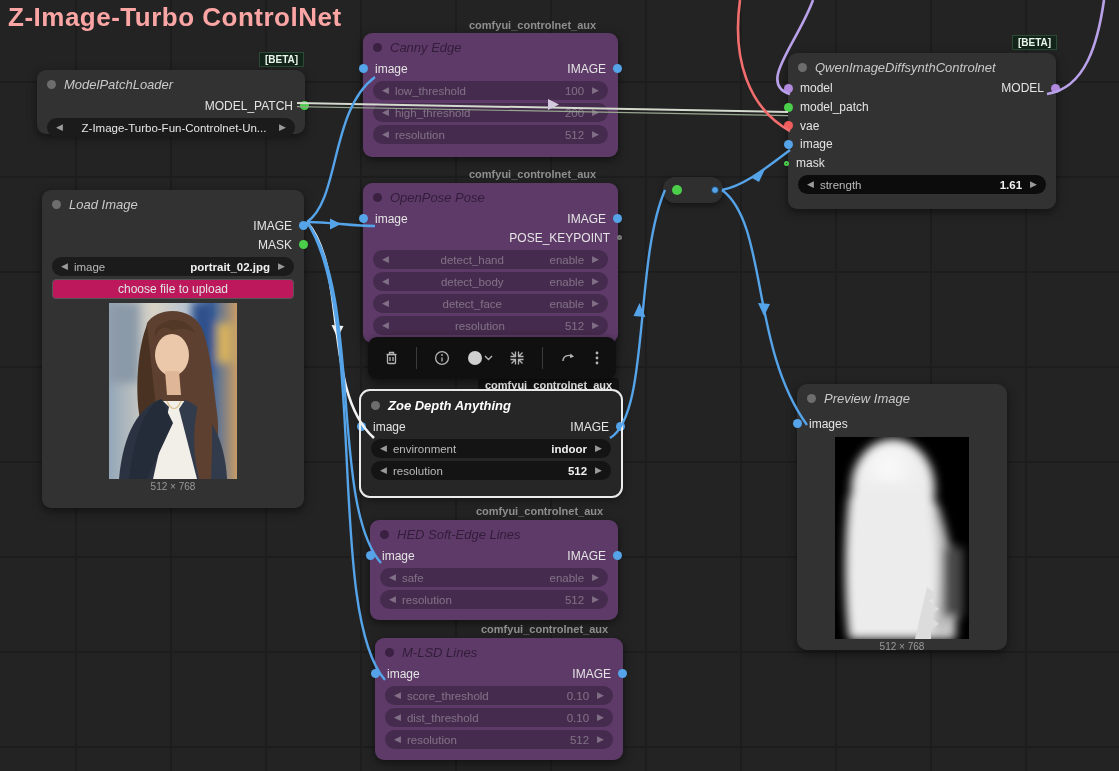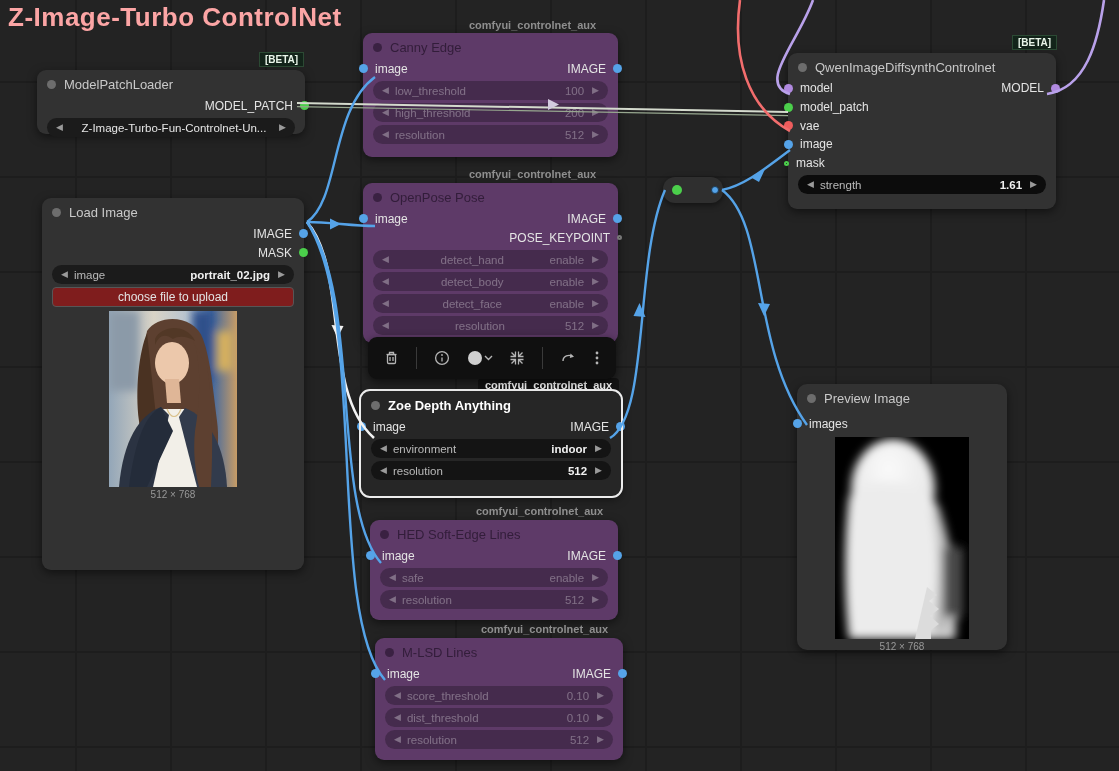--- a/index.html
+++ b/index.html
@@ -19,21 +19,21 @@
     position:absolute; left:8px; top:2px;
     font-size:26px; font-weight:bold; color:#fca5a5; letter-spacing:.5px;
   }
   
   .node {
     position:absolute; border-radius:9px;
     background:#323232;
     box-shadow:0 3px 10px rgba(0,0,0,.5);
     font-size:12px;
   }
-  .node-header { display:flex; align-items:center; gap:8px; padding:6px 10px 4px 10px; height:26px; }
+  .node-header { display:flex; align-items:center; gap:8px; padding:6px 10px 4px 10px; height:26px;font-style:italic; }
   .status-dot { width:9px; height:9px; border-radius:50%; background:#6d6d6d; flex:0 0 auto; }
   .node-title { font-size:13px; color:#c9c9c9; white-space:nowrap; }
   .slot-row { display:flex; justify-content:space-between; align-items:center; height:19px; padding:0 12px; color:#e4e4e4; }
   .slot-in, .slot-out { display:flex; align-items:center; }
   .dot { display:inline-block; width:9px; height:9px; border-radius:50%; background:#888; flex:0 0 auto; }
   .slot-in .dot { margin-left:-16px; margin-right:7px; }
   .slot-out .dot { margin-right:-16px; margin-left:7px; }
   .blue  { background:#55a3e8; }
   .green { background:#4bcf4b; }
   .purple{ background:#b18ae0; }
@@ -42,21 +42,21 @@
   .hollow-gray  { background:#2a2a2a; border:2px solid #777; width:5px; height:5px; }
   .widget {
     display:flex; align-items:center; height:19px; margin:3px 10px;
     background:#1b1b1b; border-radius:10px; padding:0 9px; font-size:11.5px; color:#bbb;
   }
   .warr { color:#9a9a9a; font-size:9px; line-height:1; }
   .wlabel { flex:1; margin-left:6px; color:#b9b9b9; }
   .wvalue { margin-right:8px; color:#f0f0f0; }
   .upload-btn {
     margin:2px 10px; height:20px; display:flex; align-items:center; justify-content:center;
-    background:#7f1d1d; border:1px solid #565656; border-radius:4px; color:#e2e2e2; font-size:12px;
+    background:#be185d; border:1px solid #565656; border-radius:4px; color:#e2e2e2; font-size:12px;
   }
   .size-label { text-align:center; font-size:10px; color:#989898; }
   
   .bypass { background:#5e3a68; }
   .bypass .node-title { color:rgba(15,5,20,.55); }
   .bypass .status-dot { background:rgba(15,5,20,.45); }
   .bypass .widget { background:rgba(0,0,0,.26); }
   .bypass .wlabel, .bypass .wvalue, .bypass .warr { color:rgba(255,255,255,.32); }
   
   .selected { outline:2px solid #ececec; background:#262626; }
@@ -146,21 +146,21 @@
     <span class="warr">▶</span>
   </div>
   <div class="widget">
     <span class="warr">◀</span>
     <span class="wlabel">resolution</span>
     <span class="wvalue">512</span>
     <span class="warr">▶</span>
   </div>
 </div>
 
-<div class="node" style="left:42px; top:198px; width:262px; height:372px;">
+<div class="node" style="left:42px; top:190px; width:262px; height:318px;">
   <div class="node-header">
     <span class="status-dot"></span>
     <span class="node-title">Load Image</span>
   </div>
   <div class="slot-row">
     <span class="slot-in"></span>
     <span class="slot-out">
         <span>IMAGE</span>
         <i class="dot blue"></i>
       </span>

